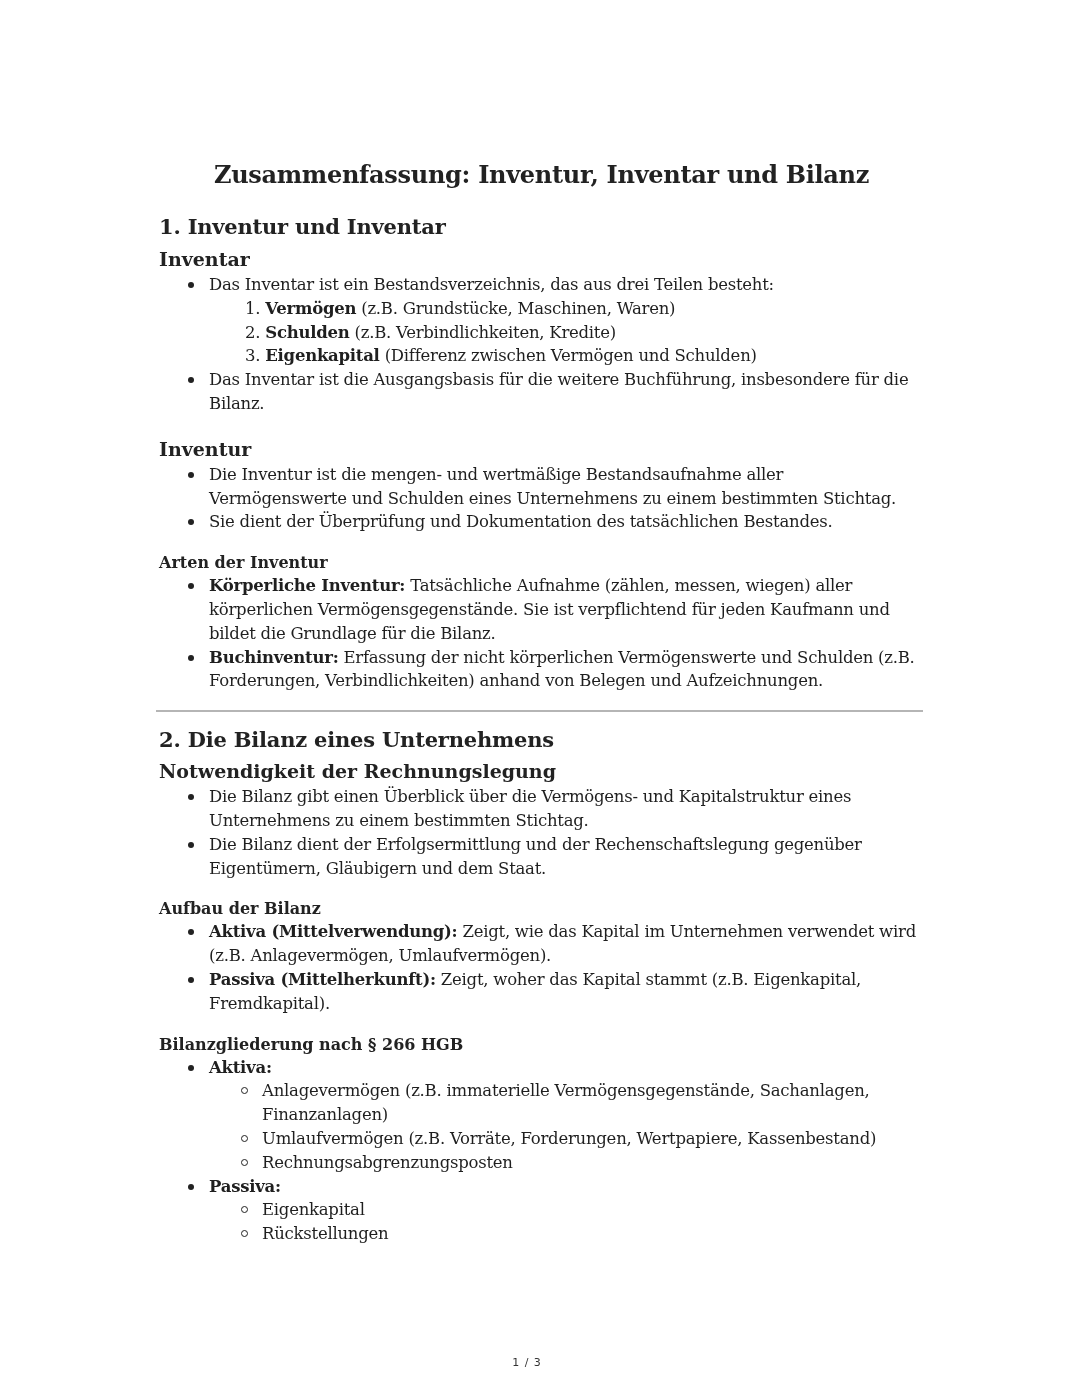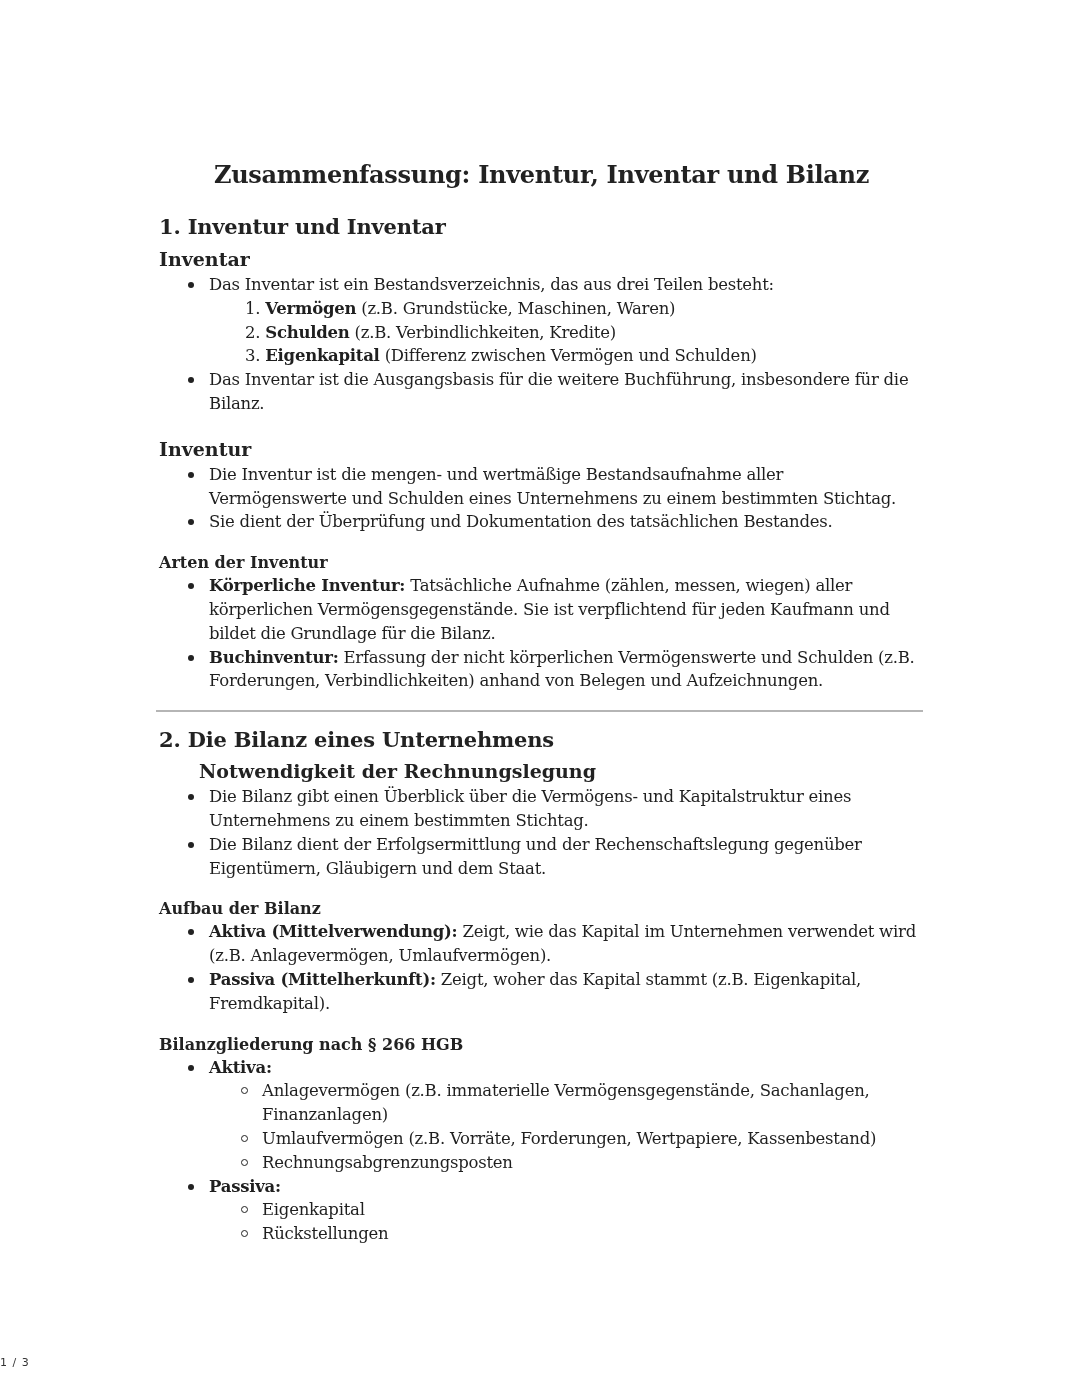--- a/index.html
+++ b/index.html
@@ -25,21 +25,21 @@
     }
     ol.numbered > li { padding-left: 86px; }
     ul.circles > li { padding-left: 103px; }
     ul.circles > li::before {
       content: ""; position: absolute; left: 82px; top: 8px; width: 5px; height: 5px;
       border-radius: 50%; border: 1.5px solid #222; background: #fff;
     }
     b { font-weight: bold; }
     .hr { height: 0; border-top: 2.5px solid #b5b5b5; margin: 0 0 0 -3px; width: 767px; }
     .footer {
-      position: absolute; left: 0; width: 1054px; top: 1356px; text-align: left;
+      position: absolute; left: 0; width: 1054px; top: 1356px; text-align: center;
       font-family: "DejaVu Sans", sans-serif; font-size: 11px; color: #333; letter-spacing: 1px;
     }
   </style>
 </head>
 <body>
 
 <div class="page">
   <div class="content">
 
     <h1 class="doc-title">Zusammenfassung: Inventur, Inventar und Bilanz</h1>
@@ -83,21 +83,21 @@
       </li>
       <li>
         <b>Buchinventur:</b><span> Erfassung der nicht körperlichen Vermögenswerte und Schulden (z.B. Forderungen, Verbindlichkeiten) anhand von Belegen und Aufzeichnungen.</span>
       </li>
     </ul>
 
     <div class="hr" style="margin-top:17px;"></div>
 
     <h2 style="margin-top:12px;">2. Die Bilanz eines Unternehmens</h2>
 
-    <h3 style="margin-top:1px;margin-left:40px;">Notwendigkeit der Rechnungslegung</h3>
+    <h3 style="margin-top:1px;">Notwendigkeit der Rechnungslegung</h3>
     <ul class="bullets">
       <li>Die Bilanz gibt einen Überblick über die Vermögens- und Kapitalstruktur eines Unternehmens zu einem bestimmten Stichtag.</li>
       <li>Die Bilanz dient der Erfolgsermittlung und der Rechenschaftslegung gegenüber Eigentümern, Gläubigern und dem Staat.</li>
     </ul>
 
     <h4 style="margin-top:18px;">Aufbau der Bilanz</h4>
     <ul class="bullets">
       <li>
         <b>Aktiva (Mittelverwendung):</b><span> Zeigt, wie das Kapital im Unternehmen verwendet wird (z.B. Anlagevermögen, Umlaufvermögen).</span>
       </li>

